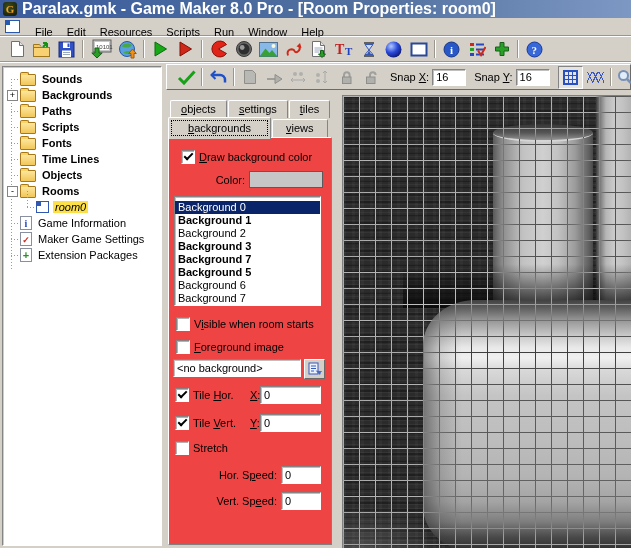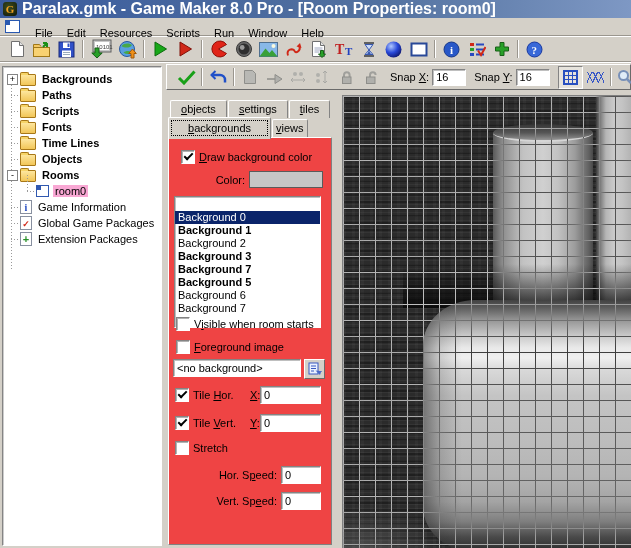--- a/index.html
+++ b/index.html
@@ -10,21 +10,21 @@
     background:linear-gradient(90deg,#3b5c9e,#52719f 60%,#7e98c4);display:flex;align-items:center;}
   .app-icon{width:14px;height:14px;margin:0 5px 0 3px;border-radius:3px;
     background:radial-gradient(circle at 40% 35%,#3c4c20,#101808);color:#f0a020;
     font:bold 11px/14px "Liberation Serif",serif;text-align:center;}
   .title-text{color:#fff;font-weight:bold;font-size:16px;white-space:nowrap;}
   
   .menubar{position:absolute;left:0;top:18px;width:631px;height:17px;background:#d4d0c8;
     border-bottom:1px solid #9a968e;box-shadow:0 1px 0 #fff;display:flex;align-items:center;}
   .mdi-icon{width:13px;height:11px;margin:0 8px 0 5px;background:#fff;border:1px solid #2858b0;position:relative;}
   .mdi-icon::before{content:"";position:absolute;left:0;top:0;width:4px;height:4px;background:#2858b0;}
-  .menus{display:flex;height:100%;align-items:center;margin-top:12px;}
+  .menus{display:flex;height:100%;align-items:flex-start;margin-top:12px;}
   .menu-item{padding:2px 7px;cursor:default;}
   
   .toolbar-main{position:absolute;left:0;top:37px;width:631px;height:25px;background:#d4d0c8;
     border-bottom:1px solid #9a968e;box-shadow:0 1px 0 #fff;display:flex;align-items:center;padding-left:4px;box-sizing:border-box;}
   .tbtn{width:25px;height:22px;display:flex;align-items:center;justify-content:center;flex:none;}
   .sep{width:0;height:18px;border-left:1px solid #9a968e;border-right:1px solid #fff;margin:0 3px;flex:none;}
   
   .tree-panel{position:absolute;left:2px;top:66px;width:158px;height:478px;background:#fff;
     border:1px solid;border-color:#848484 #fff #fff #848484;box-shadow:inset 1px 1px 0 rgba(0,0,0,.2);overflow:hidden;}
   .tree-rows{position:relative;padding-top:4px;}
@@ -45,21 +45,21 @@
   .icn-folder::before{content:"";position:absolute;top:-3px;left:-1px;width:7px;height:2px;
     background:#f6d468;border:1px solid #a87818;border-bottom:none;border-radius:2px 2px 0 0;}
   .icn-room{width:11px;height:10px;background:#fff;border:1px solid #3058b0;}
   .icn-room::before{content:"";position:absolute;left:0;top:0;width:4px;height:4px;background:#3058b0;}
   .icn-info,.icn-ggs,.icn-ext{width:10px;height:12px;background:#fff;border:1px solid #8890a0;text-align:center;}
   .icn-info::after{content:"i";color:#2048c0;font:bold 10px/12px "Liberation Serif",serif;}
   .icn-ggs::after{content:"\2713";color:#d02818;font:bold 9px/12px "Liberation Sans",sans-serif;}
   .icn-ext::after{content:"+";color:#289028;font:bold 11px/11px "Liberation Sans",sans-serif;}
   .tree-label{margin-left:4px;padding:0 2px;}
   .tree-row.bold .tree-label{font-weight:bold;}
-  .tree-row.selected .tree-label{background:#f9a8d4;}
+  .tree-row.selected .tree-label{background:#fde047;font-style:italic;}
   
   .room-toolbar{position:absolute;left:166px;top:64px;width:465px;height:26px;background:#d4d0c8;
     border:1px solid;border-color:#fff #6a6a6a #6a6a6a #fff;display:flex;align-items:center;padding-left:7px;box-sizing:border-box;}
   .rbtn{width:24px;height:20px;display:flex;align-items:center;justify-content:center;flex:none;}
   .snap-label{margin:0 3px 0 8px;white-space:nowrap;}
   .field{background:#fff;border:1px solid;border-color:#848484 #fff #fff #848484;
     box-shadow:inset 1px 1px 0 rgba(0,0,0,.25);font:11px "Liberation Sans",sans-serif;padding:1px 3px;box-sizing:border-box;}
   .snap-field{width:34px;height:17px;}
   .togglebtn{width:23px;height:21px;display:flex;align-items:center;justify-content:center;flex:none;margin-left:1px;}
   .togglebtn.pressed{border:1px solid;border-color:#848484 #fff #fff #848484;background:#e7e4dd;}
@@ -69,35 +69,35 @@
   .iso-glyph{width:17px;height:11px;
     background-image:repeating-linear-gradient(63deg,#3858c8 0 1px,transparent 1px 5px),
                      repeating-linear-gradient(-63deg,#3858c8 0 1px,transparent 1px 5px);}
   
   .props-panel{position:absolute;left:166px;top:92px;width:172px;height:456px;}
   .tab-row1{position:absolute;left:4px;top:8px;display:flex;}
   .tab-row2{position:absolute;left:2px;top:25px;display:flex;z-index:2;}
   .tab{height:17px;line-height:17px;padding:0 10px;background:#d4d0c8;margin-right:1px;
     border:1px solid #848484;border-bottom:none;border-top-color:#fff;border-left-color:#fff;
     border-radius:2px 2px 0 0;text-align:center;}
-  .tab-row2 .tab{margin-top:2px;padding:0 3px;}
+  .tab-row2 .tab{margin-top:2px;padding:0 13px;}
   .tab-row2 .tab.active{margin-top:0;height:21px;line-height:20px;padding:0 19px;
     outline:1px dotted #000;outline-offset:-4px;}
   .tab-page{position:absolute;left:2px;top:45px;width:162px;height:406px;background:#ef4444;
     border:1px solid;border-color:#fff #808080 #808080 #fff;box-sizing:content-box;text-decoration:underline;}
   .checkbox{position:absolute;width:12px;height:12px;background:#fff;border:1px solid;
     border-color:#848484 #fff #fff #848484;box-shadow:inset 1px 1px 0 rgba(0,0,0,.3);}
   .checkbox::after{content:"";position:absolute;left:2px;top:2px;width:7px;height:3px;
     border-left:2px solid #000;border-bottom:2px solid #000;transform:rotate(-45deg);display:none;}
   .checkbox.checked::after{display:block;}
   .plabel{position:absolute;white-space:nowrap;}
   .swatch{position:absolute;left:80px;top:33px;width:72px;height:15px;border:1px solid #5a5a5a;}
-  .listbox{position:absolute;left:5px;top:58px;width:147px;height:132px;background:#fff;
+  .listbox{position:absolute;left:5px;top:58px;width:147px;height:110px;background:#fff;
     border:1px solid;border-color:#848484 #fff #fff #848484;box-shadow:inset 1px 1px 0 rgba(0,0,0,.25);
-    overflow:hidden;padding-top:14px;box-sizing:border-box;}
+    overflow:hidden;padding-top:4px;box-sizing:border-box;}
   .lb-item{height:13px;line-height:13px;padding-left:3px;white-space:nowrap;}
   .lb-item.bold{font-weight:bold;}
   .lb-item.selected{background:#0a246a;color:#fff;}
   .menu-btn{position:absolute;left:135px;top:221px;width:19px;height:18px;background:#d4d0c8;
     border:1px solid;border-color:#fff #6a6a6a #6a6a6a #fff;display:flex;align-items:center;justify-content:center;}
   
   .canvas{position:absolute;left:342px;top:95px;width:289px;height:453px;overflow:hidden;
     border-left:1px solid #808080;border-top:1px solid #808080;box-sizing:border-box;}
   .canvas-bg{position:absolute;inset:0;background:
     repeating-linear-gradient(180deg,rgba(255,255,255,.045) 0 1px,transparent 1px 4px),
@@ -299,20 +299,25 @@
           <circle cx="8.5" cy="8.5" r="7.5" fill="#3868d8" stroke="#1838a0"></circle>
           <text x="5.5" y="13" font-size="11" font-weight="bold" font-family="Liberation Serif,serif" fill="#fff">?</text>
         </svg>
       </span>
   </div>
 
   <div class="tree-panel">
     <div class="tree-rows">
 
 
+        <div class="tree-row bold">
+
+          <span class="tree-icon icn-folder"></span>
+          <span class="tree-label">Sounds</span>
+        </div>
 
         <div class="tree-row bold">
           <span class="expander">+</span>
           <span class="tree-icon icn-folder"></span>
           <span class="tree-label">Backgrounds</span>
         </div>
 
         <div class="tree-row bold">
 
           <span class="tree-icon icn-folder"></span>
@@ -357,21 +362,21 @@
 
         <div class="tree-row">
 
           <span class="tree-icon icn-info"></span>
           <span class="tree-label">Game Information</span>
         </div>
 
         <div class="tree-row">
 
           <span class="tree-icon icn-ggs"></span>
-          <span class="tree-label">Global Game Packages</span>
+          <span class="tree-label">Maker Game Settings</span>
         </div>
 
         <div class="tree-row">
 
           <span class="tree-icon icn-ext"></span>
           <span class="tree-label">Extension Packages</span>
         </div>
       </div>
   </div>
 

